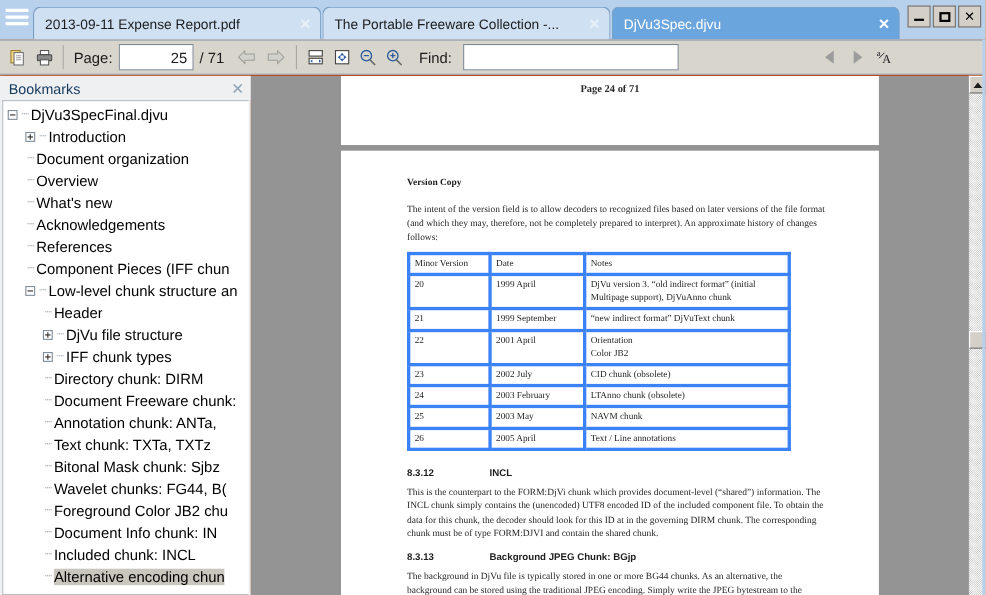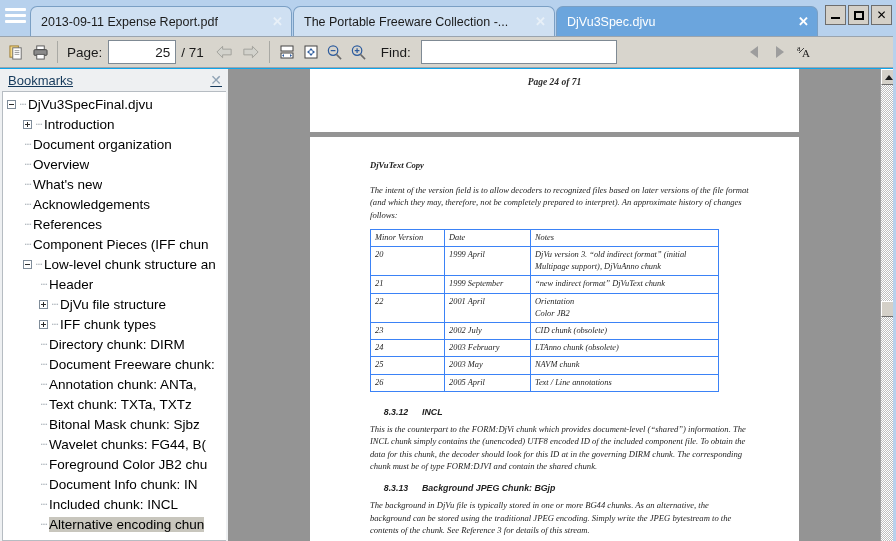--- a/index.html
+++ b/index.html
@@ -6,21 +6,21 @@
   html, body {
     margin: 0; padding: 0;
     width: 896px; height: 541px;
     overflow: hidden;
     font-family: "Liberation Sans", sans-serif;
     background: #ffffff;
   }
   #app {
     position: relative;
     width: 896px; height: 541px;
-    background: #0ea5e9;
+    background: #c2410c;
     overflow: hidden;
   }
 
   
   .tabbar {
     position: absolute; left: 0; top: 0;
     width: 896px; height: 36px;
     background: #b7d1ed;
     display: flex; align-items: flex-end;
   }
@@ -125,21 +125,20 @@
     position: absolute; left: 0; top: 69px;
     width: 228px; height: 472px;
     background: #eef0f2;
   }
   .bm-header {
     height: 22px;
     display: flex; align-items: center;
     padding: 0 6px 0 8px;
     font-size: 13px; color: #15395b;
     background: #eef0f2;
-    text-decoration: underline;
   }
   .bm-header .title { flex: 1; }
   .bm-header .bm-close { color: #8fa2b4; font-size: 14px; font-weight: 500;}
   .bm-tree {
     position: absolute; left: 2px; top: 22px;
     width: 224px; height: 450px;
     background: #ffffff;
     border: 1px solid #b6bcc2;
     border-right: none;
     overflow: hidden;
@@ -175,21 +174,20 @@
   }
   .bm-row .txt { overflow: hidden; }
   .bm-row.selected .txt { background: #c8c6bd; }
 
   
   .viewport {
     position: absolute; left: 228px; top: 69px;
     width: 652px; height: 472px;
     background: #949494;
     overflow: hidden;
-    font-style: italic;
   }
   .page {
     position: absolute;
     left: 82px; top: 0;
     width: 489px;
     background: #ffffff;
   }
   .page-top { height: 63px; position: relative; }
   .page-header-text {
     position: absolute; top: 8px; left: 0; right: 0;
@@ -207,37 +205,37 @@
   .release-copy { font-weight: bold; font-size: 8.6px; margin-bottom: 13px; }
   .para { margin: 0 0 8px 0; text-align: left; }
   .vtable {
     border-collapse: collapse;
     width: 349px;
     margin: 2px 0 14px 0;
     font-family: "Liberation Serif", serif;
     font-size: 8.4px;
   }
   .vtable td, .vtable th {
-    border: 1px solid #3b82f6;
+    border: 3px solid #3b82f6;
     padding: 2px 4px;
     text-align: left;
     font-weight: normal;
     vertical-align: top;
     line-height: 1.45;
   }
   .vtable .c1 { width: 74px; }
   .vtable .c2 { width: 86px; }
   .heading {
     font-family: "Liberation Sans", sans-serif;
     font-weight: bold;
     font-size: 8.8px;
     margin: 10px 0 5px 0;
     display: flex;
   }
-  .heading .num { width: 52px; flex: 0 0 auto; text-align: center; }
+  .heading .num { width: 75px; flex: 0 0 auto; }
 
   
   .vscroll {
     position: absolute; right: 0; top: 69px;
     width: 16px; height: 472px;
     background-color: #ffffff;
     background-image:
       linear-gradient(45deg, #bfbfbf 25%, transparent 25%, transparent 75%, #bfbfbf 75%),
       linear-gradient(45deg, #bfbfbf 25%, transparent 25%, transparent 75%, #bfbfbf 75%);
     background-size: 2px 2px;
@@ -515,21 +513,21 @@
 
   <div class="viewport">
     <div class="page">
       <div class="page-top">
         <div class="page-header-text">Page 24 of 71</div>
       </div>
     </div>
     <div class="page" style="top:63px;height:5px;background:#949494;"></div>
     <div class="page" style="top:68px;height:404px;">
       <div class="page-body">
-        <div class="release-copy">DjVuText Copy</div>
+        <div class="release-copy">Version Copy</div>
         <p class="para">The intent of the version field is to allow decoders to recognized files based on later versions of the file format (and which they may, therefore, not be completely prepared to interpret).  An approximate history of changes follows:</p>
         <table class="vtable">
           <thead>
               <tr id="vt-head">
                 <th class="c1">Minor Version</th>
                 <th class="c2">Date</th>
                 <th class="c3">Notes</th>
               </tr>
             </thead>
           <tbody id="vt-body">

